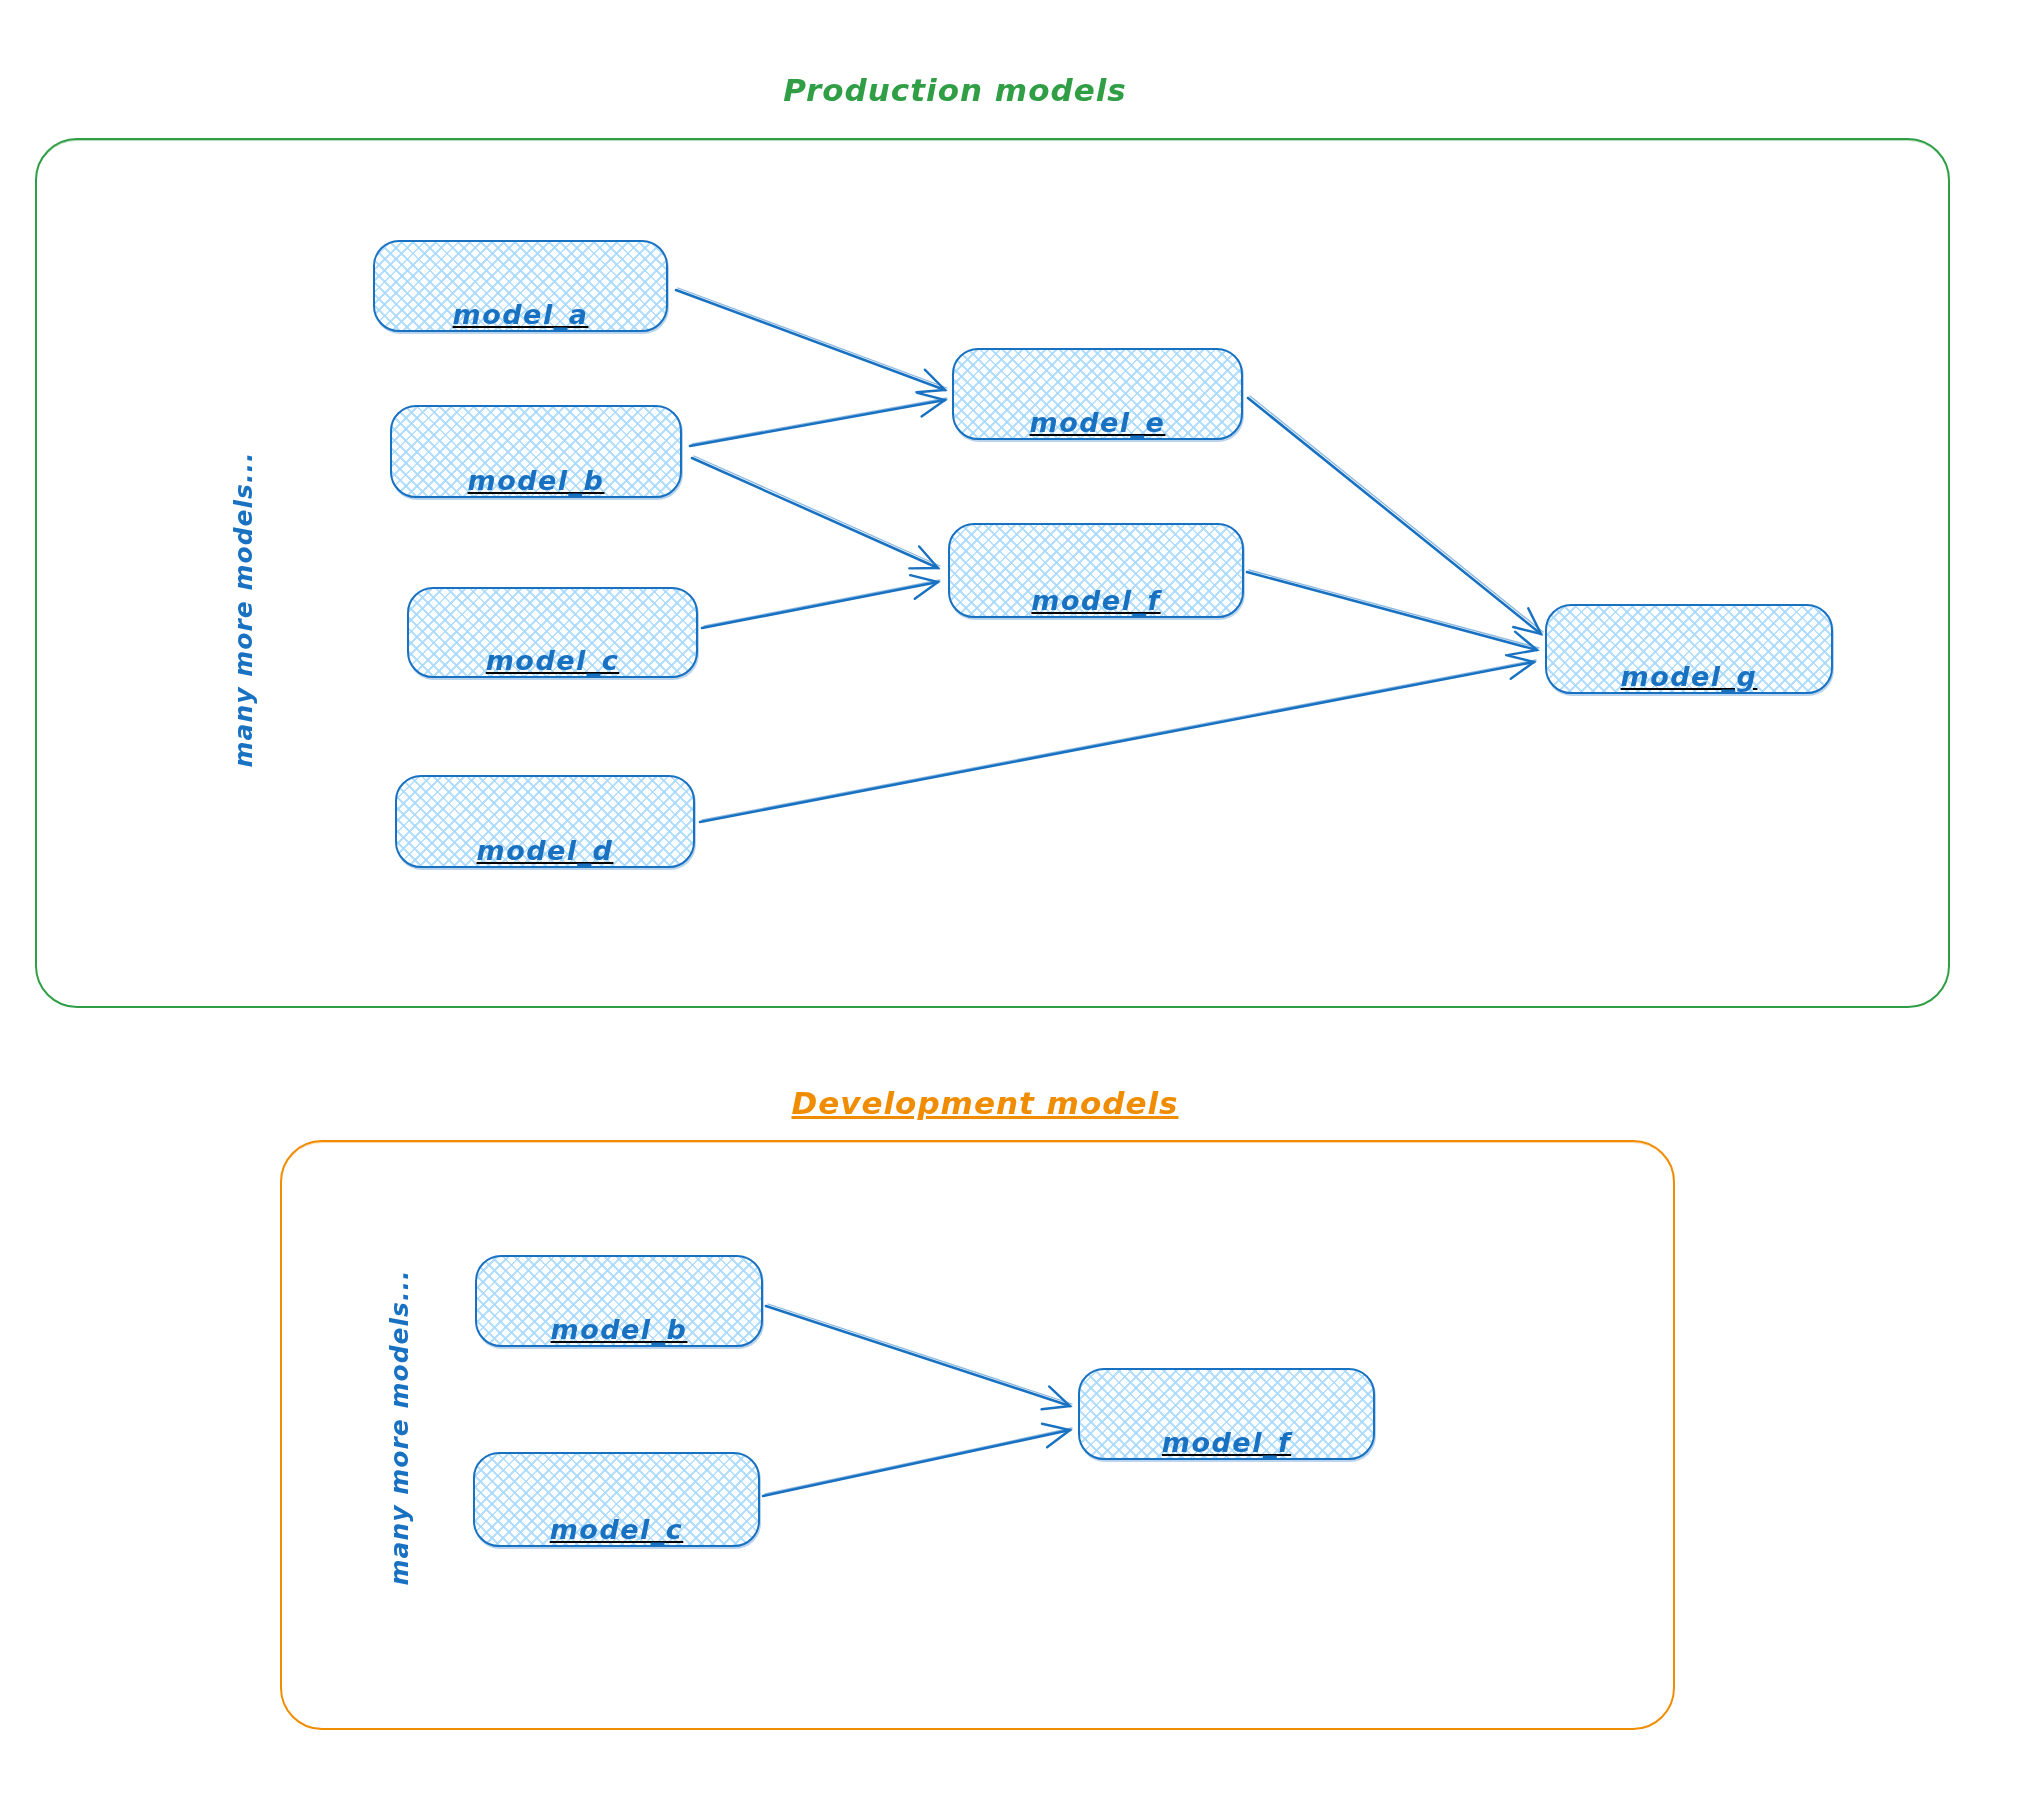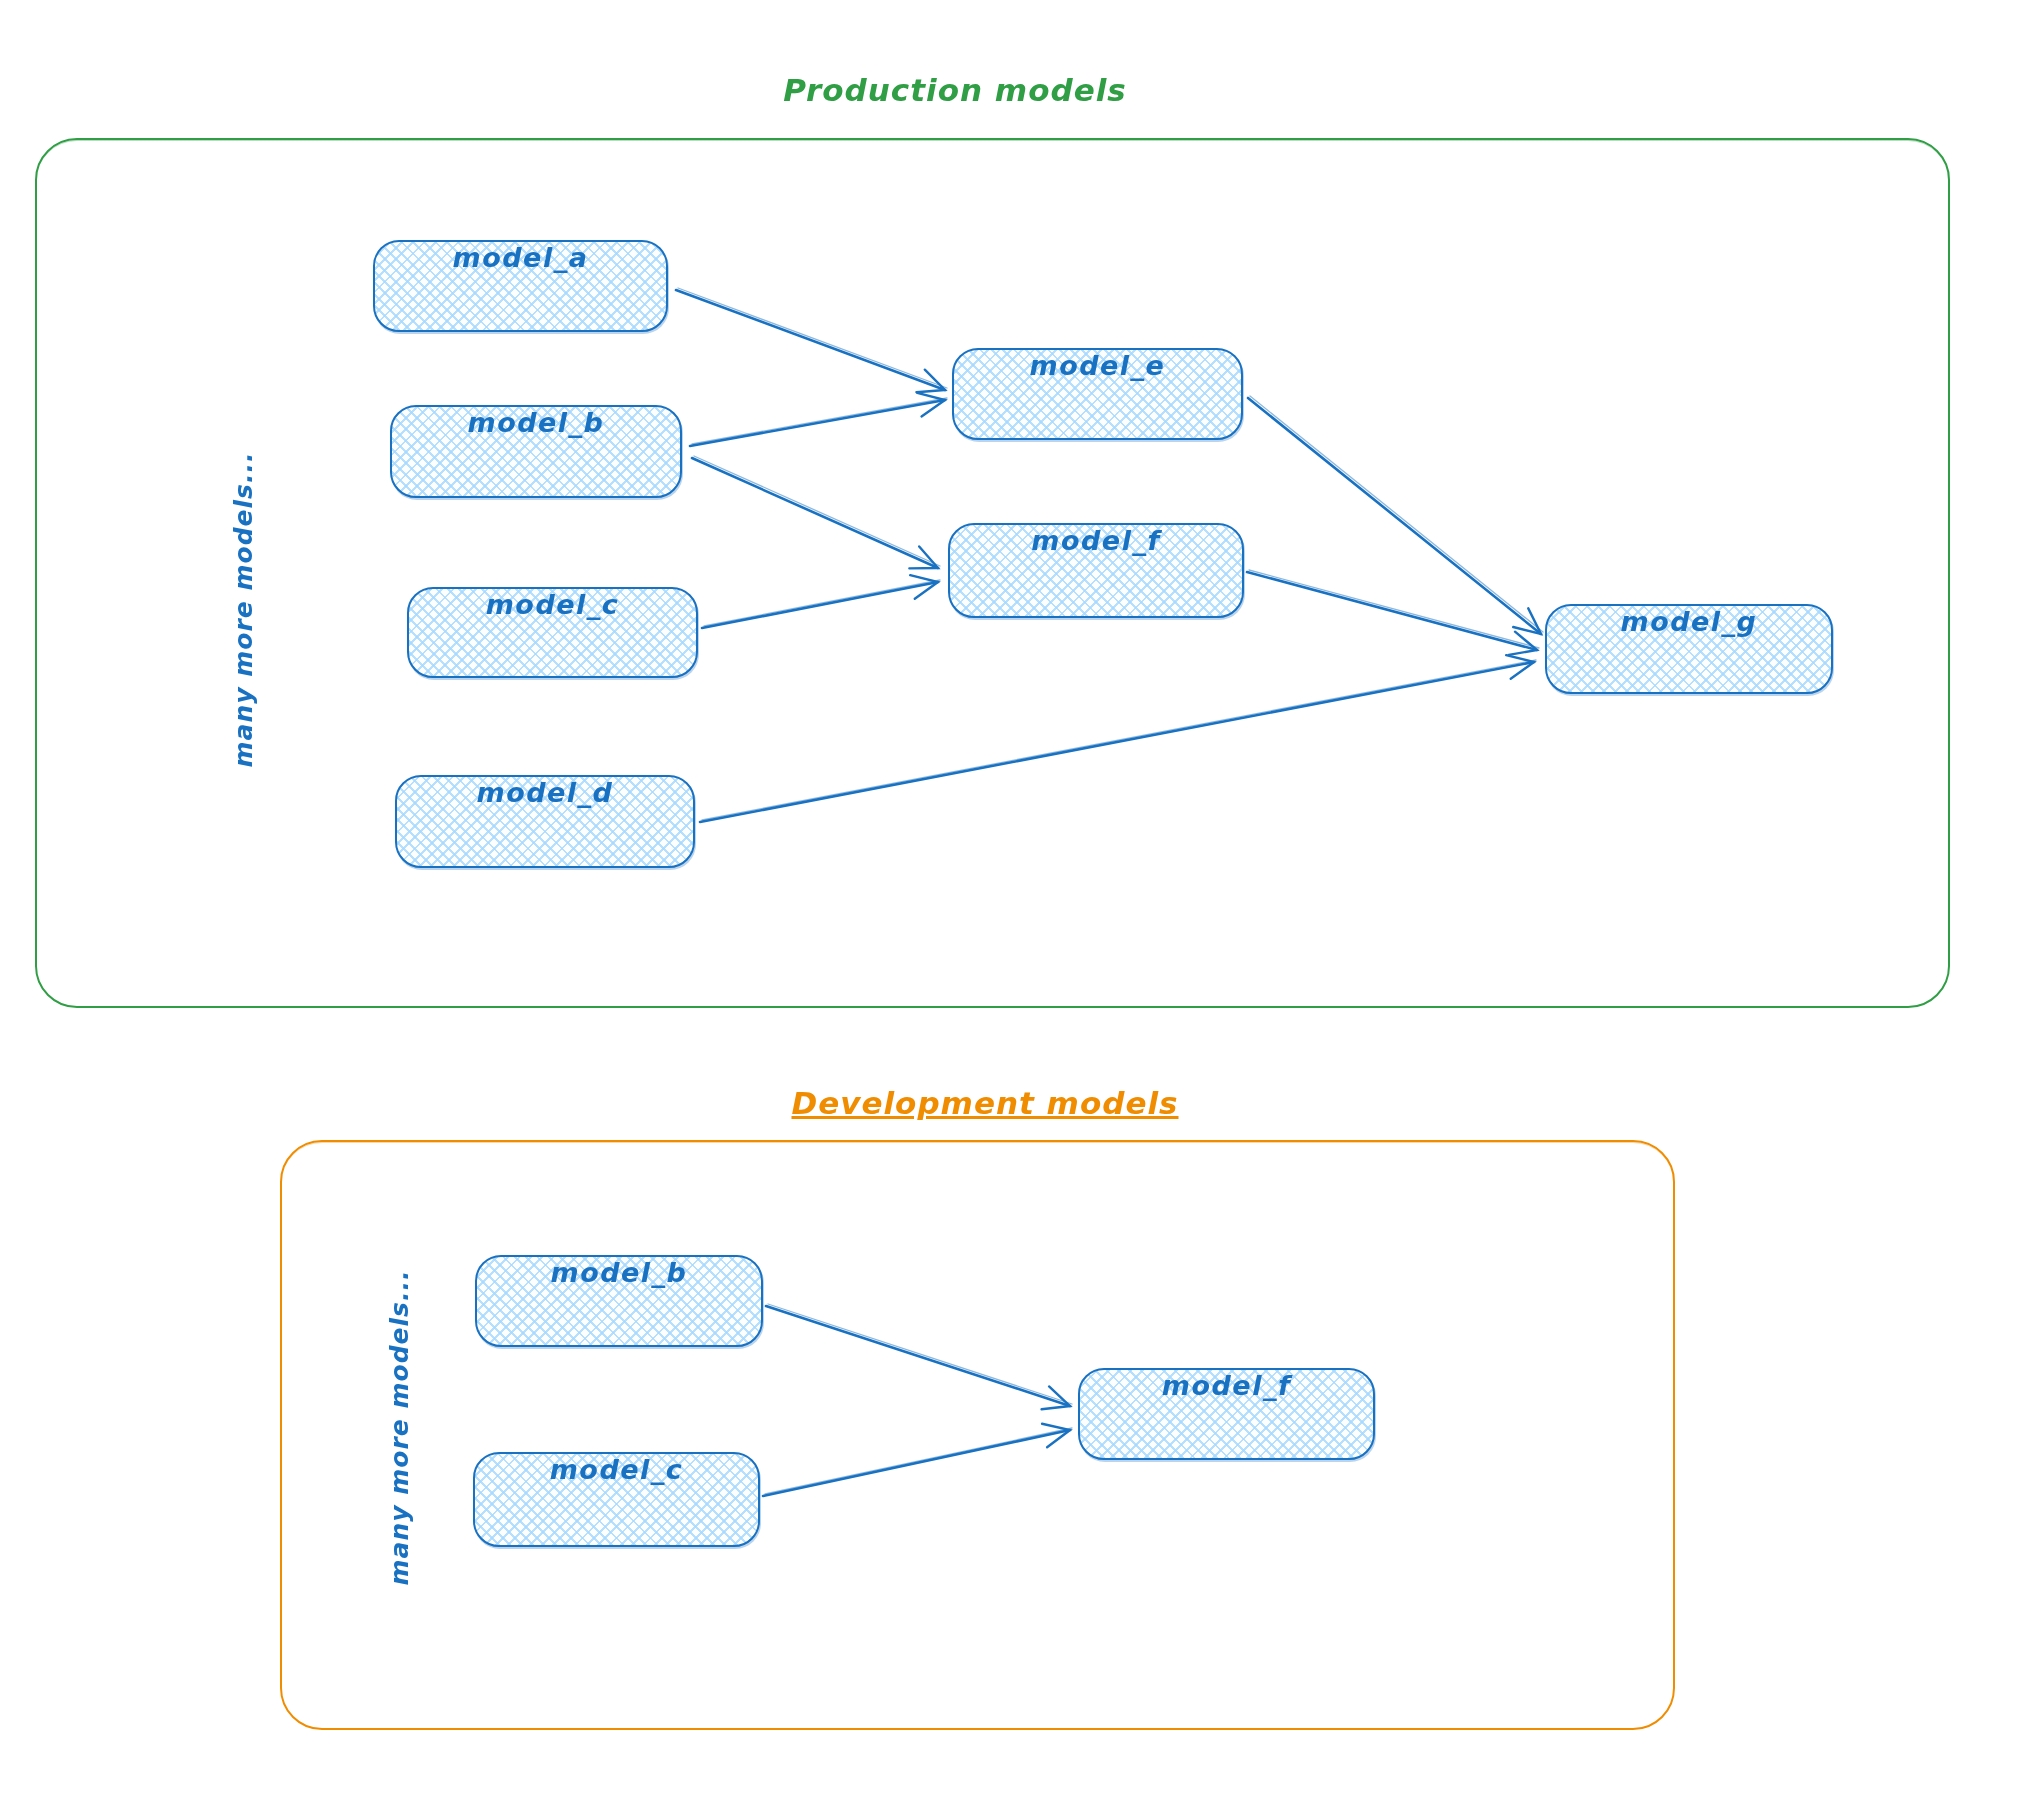--- a/index.html
+++ b/index.html
@@ -57,28 +57,29 @@
     position:absolute;left:0;top:0;
     width:100%;height:100%;
     z-index:2;
     pointer-events:none;
   }
   .edge-line{fill:none;stroke:var(--blue);stroke-width:2.6px;stroke-linecap:round;}
   .edge-echo{fill:none;stroke:var(--blue);stroke-width:1.3px;opacity:.5;stroke-linecap:round;}
   .node{
     position:absolute;
     z-index:3;
-    display:flex;align-items:flex-start;justify-content:center;
+    display:flex;align-items:flex-end;justify-content:center;
     border:2.5px solid var(--blue);
     border-radius:26px;
     background-color:#fdfeff;
     background-image:
       repeating-linear-gradient(45deg,  var(--hatch) 0 2px, transparent 2px 8px),
       repeating-linear-gradient(-45deg, var(--hatch) 0 2px, transparent 2px 8px);
     box-shadow:1px 2px 0 0 rgba(25,113,194,0.30);
+    text-decoration:underline;
   }
   .node-label{
     font-size:27px;
     font-style:italic;
     font-weight:600;
     letter-spacing:1.5px;
     color:var(--blue);
     white-space:nowrap;
   }
 </style>

